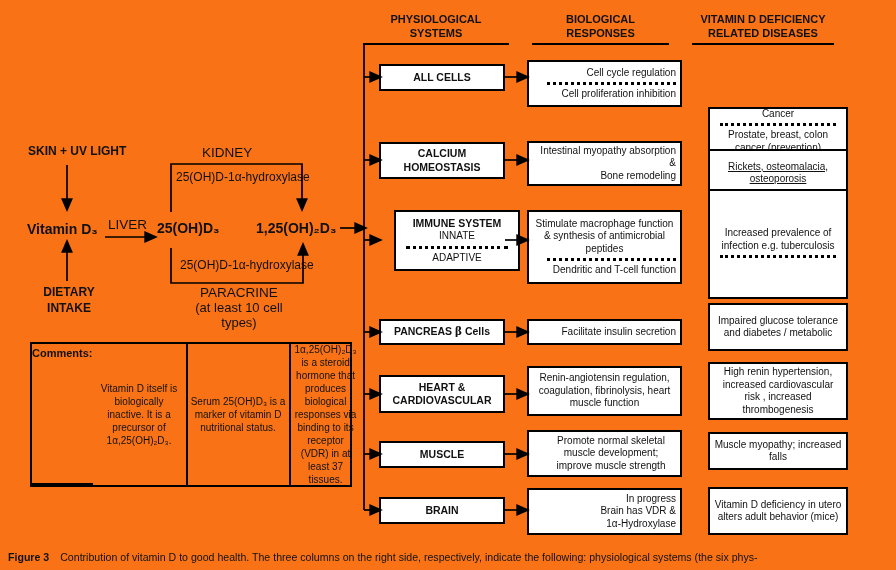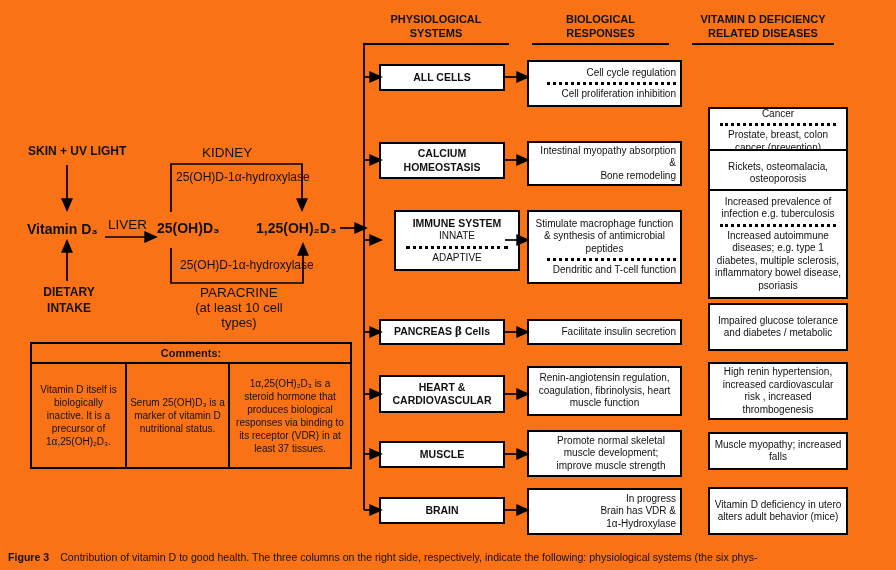--- a/index.html
+++ b/index.html
@@ -62,21 +62,21 @@
   <div class="blockc" style="left:180px; top:285px; width:118px;">
     <div style="font-size:13.5px;">PARACRINE</div>
     <div style="font-size:13px;">(at least 10 cell types)</div>
   </div>
 
   <div class="blockc" style="left:38px; top:285px; width:62px; font-weight:bold; font-size:12px; line-height:1.3;">
     <div>DIETARY</div>
     <div>INTAKE</div>
   </div>
 
-  <div class="abs" style="left:30px; top:342px; width:322px; height:127px; border:2px solid #000; box-sizing:border-box; display:flex; flex-direction:column;">
+  <div class="abs" style="left:30px; top:342px; width:322px; height:145px; border:2px solid #000; box-sizing:border-box; display:flex; flex-direction:row;">
     <div style="border-bottom:2px solid #000; font-weight:bold; font-size:11px; text-align:center; padding:3px 0;">Comments:</div>
     <div style="display:flex; flex:1;">
       <div style="width:87px; font-size:10px; line-height:1.3; text-align:center; display:flex; align-items:center; padding:2px 3px;">Vitamin D itself is biologically inactive. It is a precursor of 1α,25(OH)₂D₃.</div>
       <div style="width:95px; font-size:10px; line-height:1.3; text-align:center; display:flex; align-items:center; padding:2px 3px; border-left:2px solid #000; border-right:2px solid #000;">Serum 25(OH)D₃ is a marker of vitamin D nutritional status.</div>
       <div style="flex:1; font-size:10px; line-height:1.3; text-align:center; display:flex; align-items:center; padding:2px 4px;">1α,25(OH)₂D₃ is a steroid hormone that produces biological responses via binding to its receptor (VDR) in at least 37 tissues.</div>
     </div>
   </div>
 
   <div class="box sys" style="top:64px; height:27px;">
     <div>ALL CELLS</div>
@@ -93,39 +93,38 @@
   </div>
 
   <div class="box sys" style="top:142px; height:37px;">
     <div>CALCIUM HOMEOSTASIS</div>
   </div>
   <div class="box resp" style="top:141px; height:45px;">
     <div>Intestinal myopathy absorption</div>
     <div>&amp;</div>
     <div>Bone remodeling</div>
   </div>
-  <div class="box dis" style="top:149px; height:48px;">
+  <div class="box dis" style="top:149px; height:48px;text-decoration:underline;">
     <div>Rickets, osteomalacia, osteoporosis</div>
   </div>
 
   <div class="box sys" style="top:210px; height:61px;margin-left:15px;">
     <div>IMMUNE SYSTEM</div>
     <div class="lw">INNATE</div>
     <div class="dots"></div>
     <div class="lw">ADAPTIVE</div>
   </div>
   <div class="box resp" style="top:210px; height:74px;">
     <div>Stimulate macrophage function &amp; synthesis of antimicrobial peptides</div>
     <div class="dots"></div>
     <div>Dendritic and T-cell function</div>
   </div>
   <div class="box dis" style="top:189px; height:110px;">
     <div>Increased prevalence of infection e.g. tuberculosis</div>
     <div class="dots"></div>
-    <div>Increased autoimmune diseases; e.g. type 1 diabetes, multiple sclerosis, inflammatory bowel disease, psoriasis</div>
   </div>
 
   <div class="box sys" style="top:319px; height:26px;">
     <div><span>PANCREAS </span><span class="it" style="font-family:'DejaVu Serif',serif;">β</span><span> Cells</span></div>
   </div>
   <div class="box resp" style="top:319px; height:26px;">
     <div>Facilitate insulin secretion</div>
   </div>
   <div class="box dis" style="top:303px; height:48px;">
     <div>Impaired glucose tolerance and diabetes / metabolic</div>

